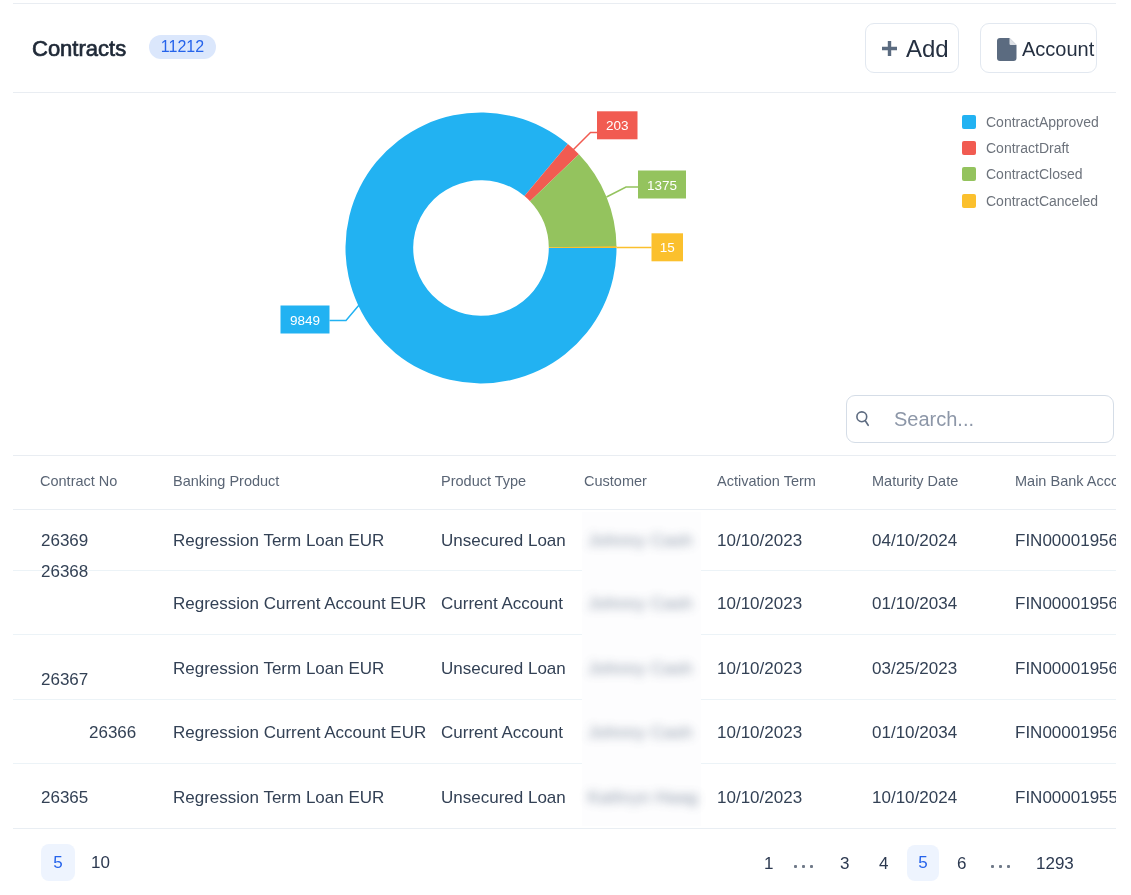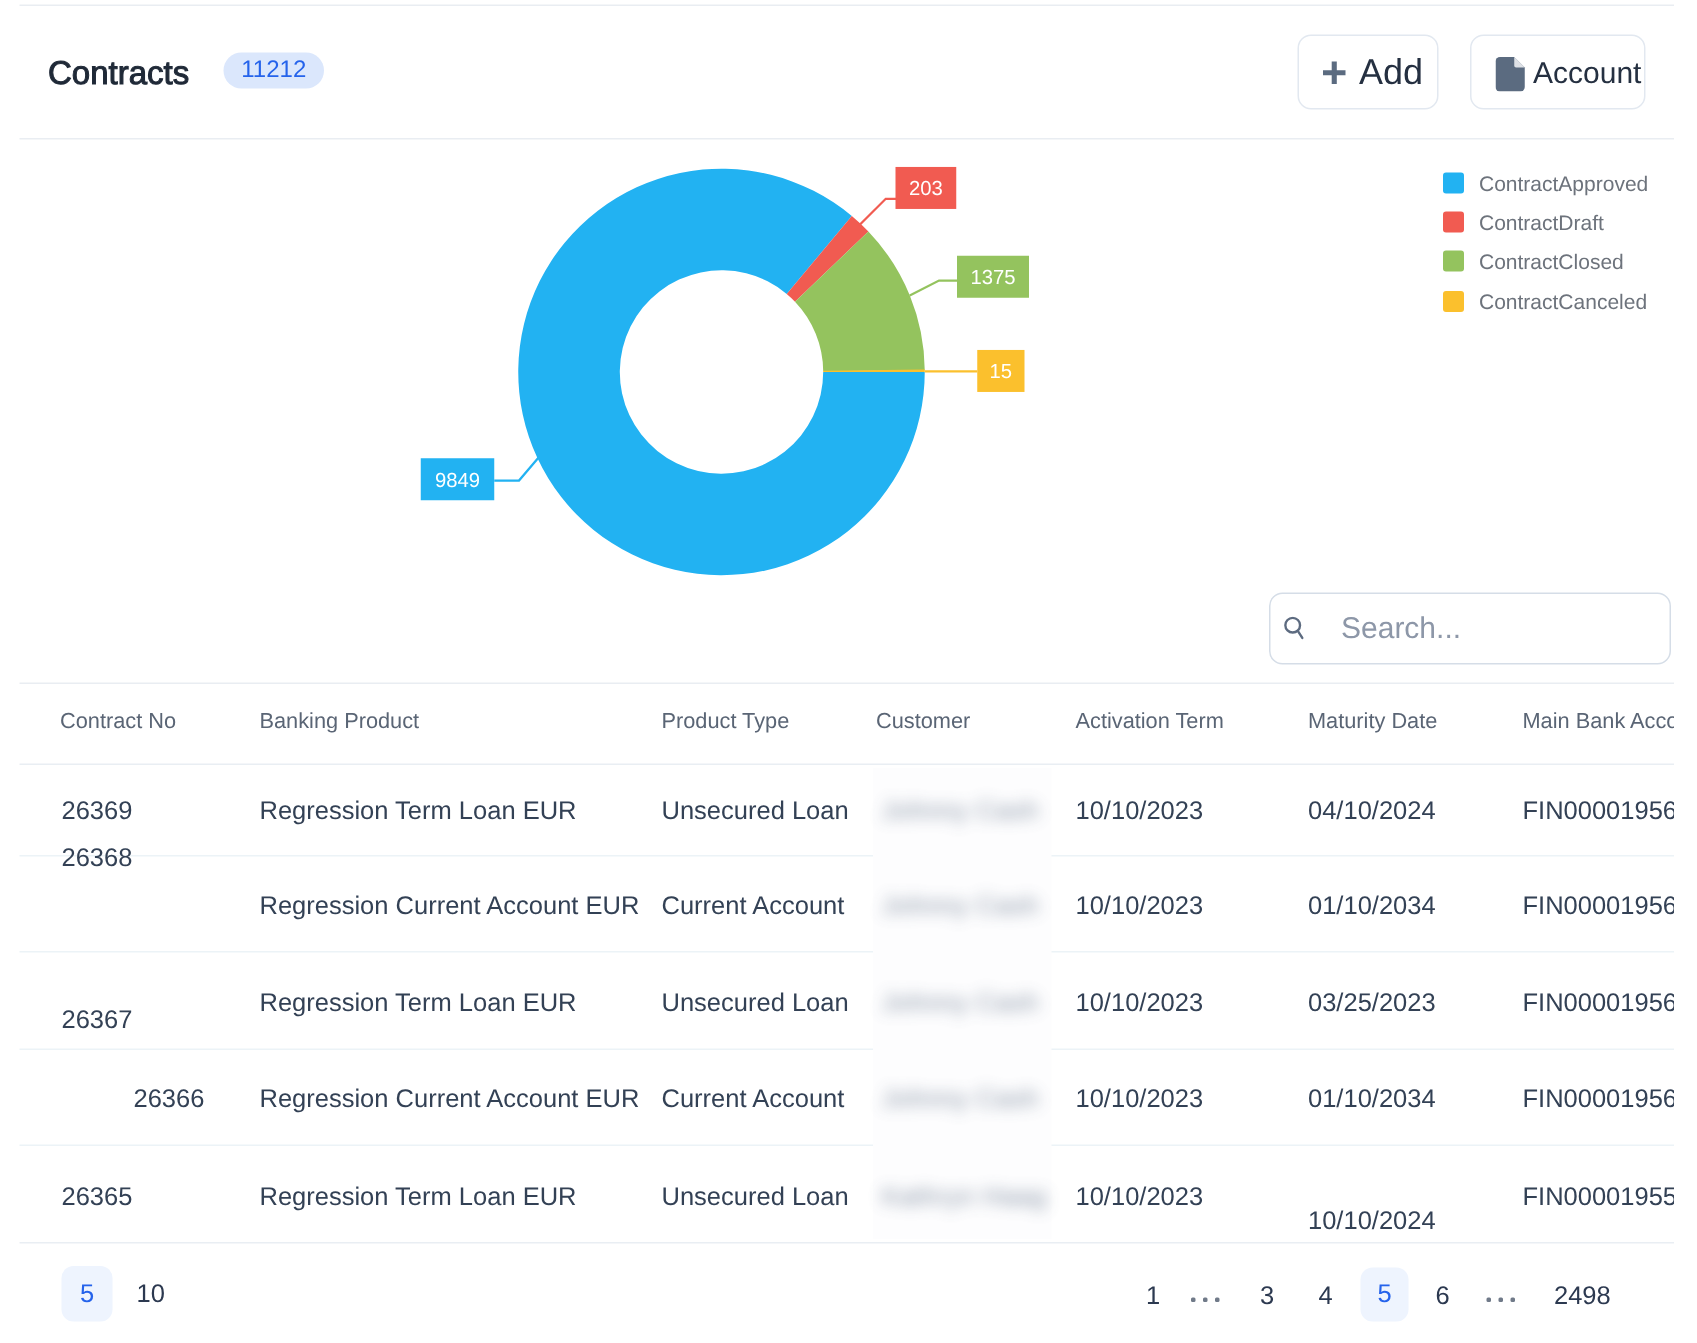--- a/index.html
+++ b/index.html
@@ -126,31 +126,31 @@
   <span class="cell" style="left:717px;top:724px;">10/10/2023</span>
   <span class="cell" style="left:872px;top:724px;">01/10/2034</span>
   <span class="cell" style="left:1015px;top:724px;width:101px;overflow:hidden;">FIN000019560</span>
 </div>
 <div>
   <span class="cell" style="left:41px;top:788.5px;">26365</span>
   <span class="cell" style="left:173px;top:788.5px;">Regression Term Loan EUR</span>
   <span class="cell" style="left:441px;top:788.5px;">Unsecured Loan</span>
   <span class="blurname" style="left:588px;top:788.5px;">Kathryn Haag</span>
   <span class="cell" style="left:717px;top:788.5px;">10/10/2023</span>
-  <span class="cell" style="left:872px;top:788.5px;margin-top:16px;">10/10/2024</span>
+  <span class="cell" style="left:872px;top:788.5px;">10/10/2024</span>
   <span class="cell" style="left:1015px;top:788.5px;width:101px;overflow:hidden;">FIN000019559</span>
 </div>
 
 <div class="abs" style="left:41px;top:844px;width:34px;height:37px;background:#eef4fe;border-radius:8px;color:#2563eb;font-size:17px;text-align:center;line-height:37px;">5</div>
 <div class="abs" style="left:91px;top:854px;font-size:17px;line-height:17px;color:#2c3950;">10</div>
 
 <div class="abs" style="left:907px;top:845px;width:32px;height:36px;background:#eef4fe;border-radius:8px;color:#2563eb;font-size:17px;text-align:center;line-height:36px;">5</div>
 <div class="abs" style="left:764px;top:855px;font-size:17px;line-height:17px;color:#2c3950;">1</div>
 <div class="abs" style="left:793.5px;top:865.2px;width:3.4px;height:3.2px;background:#707a89;border-radius:1px;"></div>
 <div class="abs" style="left:801.7px;top:865.2px;width:3.4px;height:3.2px;background:#707a89;border-radius:1px;"></div>
 <div class="abs" style="left:810px;top:865.2px;width:3.4px;height:3.2px;background:#707a89;border-radius:1px;"></div>
 <div class="abs" style="left:840px;top:855px;font-size:17px;line-height:17px;color:#2c3950;">3</div>
 <div class="abs" style="left:879px;top:855px;font-size:17px;line-height:17px;color:#2c3950;">4</div>
 <div class="abs" style="left:957px;top:855px;font-size:17px;line-height:17px;color:#2c3950;">6</div>
 <div class="abs" style="left:990.5px;top:865.2px;width:3.4px;height:3.2px;background:#707a89;border-radius:1px;"></div>
 <div class="abs" style="left:998.7px;top:865.2px;width:3.4px;height:3.2px;background:#707a89;border-radius:1px;"></div>
 <div class="abs" style="left:1007px;top:865.2px;width:3.4px;height:3.2px;background:#707a89;border-radius:1px;"></div>
-<div class="abs" style="left:1036px;top:855px;font-size:17px;line-height:17px;color:#2c3950;">2498</div>
+<div class="abs" style="left:1036px;top:855px;font-size:17px;line-height:17px;color:#2c3950;">1293</div>
 
 </body></html>

